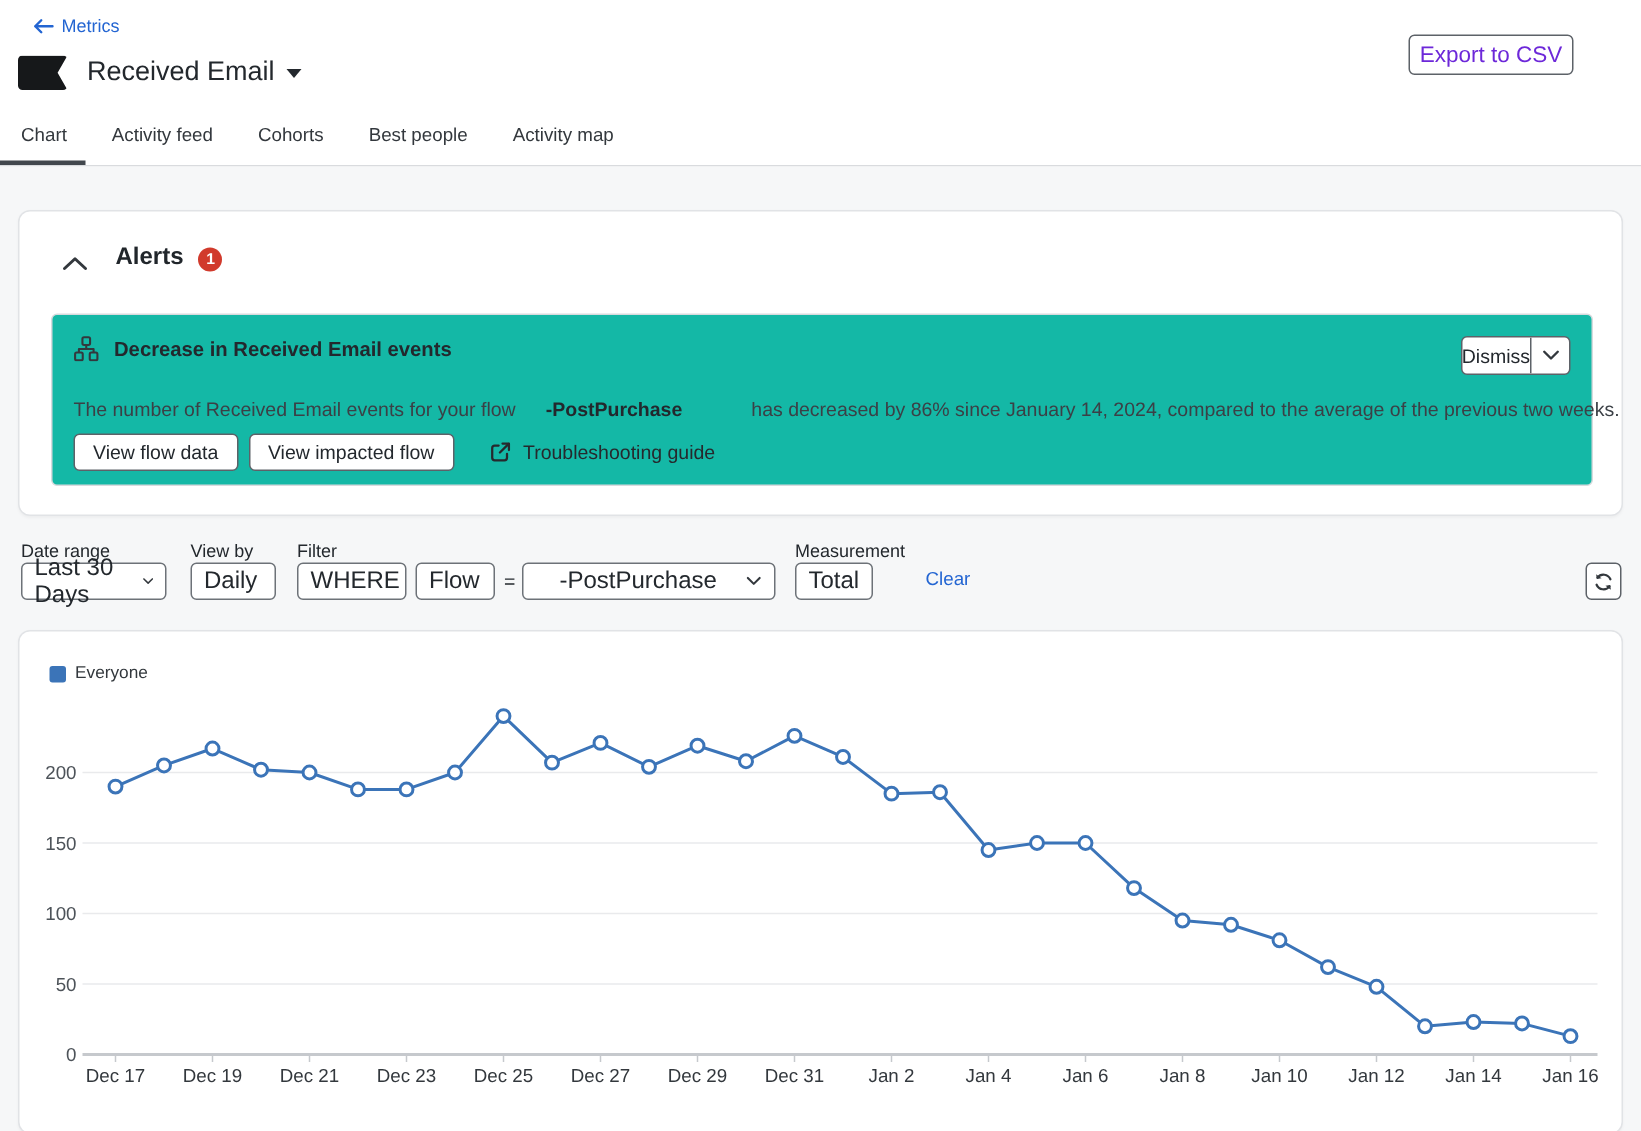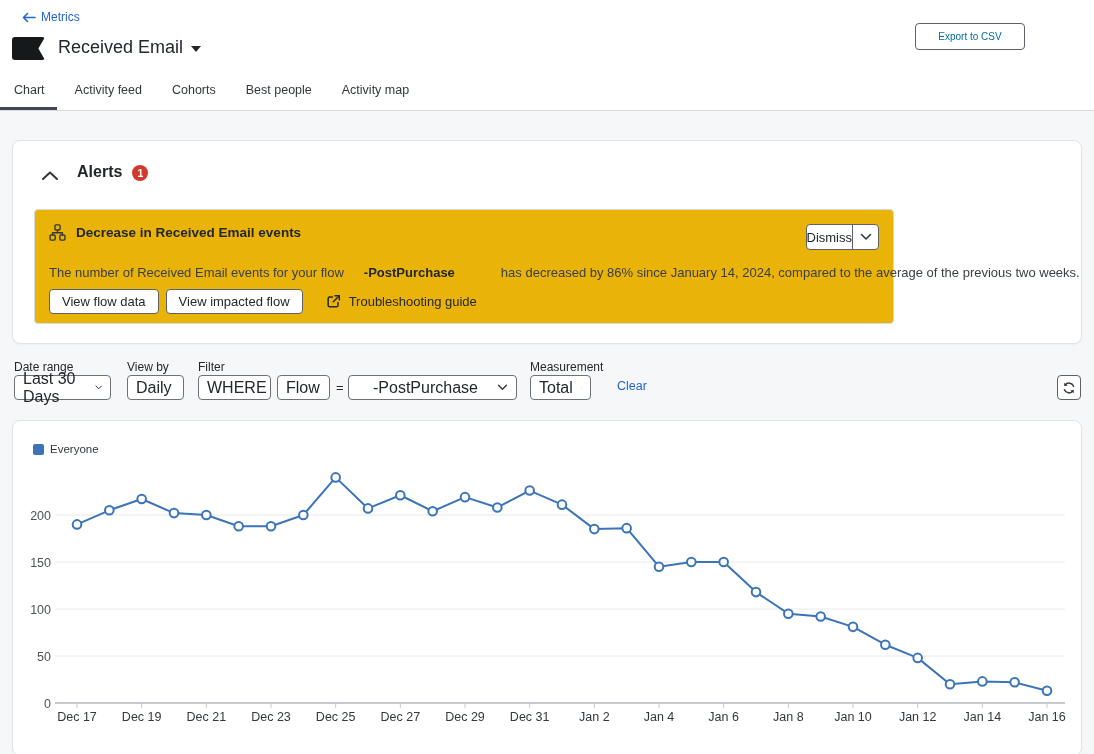--- a/index.html
+++ b/index.html
@@ -9,22 +9,22 @@
 
   
   .back-link { position:absolute; left:22px; top:10px; display:flex; align-items:center; gap:5px;
     color:#2365d2; font-size:12px; cursor:pointer; }
   .logo { position:absolute; left:12px; top:37px; width:33px; height:23px; background:#16181a;
     clip-path:polygon(0 0,100% 0,80% 50%,100% 100%,0 100%); border-radius:3px; }
   .page-title { position:absolute; left:58px; top:37px; font-size:18px; font-weight:500;
     color:#23282d; display:flex; align-items:center; gap:8px; }
   .title-caret { width:0; height:0; border-left:5px solid transparent; border-right:5px solid transparent;
     border-top:6px solid #23282d; margin-top:3px; }
-  .export-btn { position:absolute; left:915px; top:23px; width:110px; height:27px;
-    border:1px solid #5d6268; border-radius:4px; background:#fff; font-size:10px; color:#0369a1;
+  .export-btn { position:absolute; left:939px; top:23px; width:110px; height:27px;
+    border:1px solid #5d6268; border-radius:4px; background:#fff; font-size:15px; color:#6d28d9;
     display:flex; align-items:center; justify-content:center; cursor:pointer; }
 
   .tabs { position:absolute; left:14px; top:83px; display:flex; gap:30px; font-size:12.5px; color:#33383d; }
   .tab { cursor:pointer; padding-bottom:10px; }
   .tab-underline { position:absolute; left:0; top:107px; width:57px; height:3px; background:#42474d; }
   .header-divider { position:absolute; left:0; top:110px; width:1094px; height:1px; background:#d9dbde; }
 
   
   .content-bg { position:absolute; left:0; top:111px; width:1094px; height:643px; background:#f6f7f8; }
 
@@ -32,22 +32,22 @@
     box-shadow:0 1px 2px rgba(0,0,0,0.04); }
   .alerts-card { left:12px; top:140px; width:1070px; height:204px; }
   .chart-card { left:12px; top:420px; width:1070px; height:336px; }
 
   .alerts-header { position:absolute; left:28px; top:22px; display:flex; align-items:flex-end; gap:18px; }
   .alerts-title { font-size:16px; font-weight:bold; color:#21262b; }
   .alerts-badge { width:16px; height:16px; border-radius:50%; background:#d13a2c; color:#fff;
     font-size:10.5px; font-weight:bold; display:flex; align-items:center; justify-content:center; }
   .collapse-btn { display:flex; align-items:center; cursor:pointer; }
 
-  .alert-box { position:absolute; left:21px; top:68px; width:860px; height:115px;
-    border:1px solid #d8dadd; border-radius:4px; background:#eab308; }
+  .alert-box { position:absolute; left:21px; top:68px; width:1028px; height:115px;
+    border:1px solid #d8dadd; border-radius:4px; background:#14b8a6; }
   .alert-title-row { position:absolute; left:14px; top:14px; display:flex; align-items:center; gap:10px; }
   .alert-title { font-size:13.5px; font-weight:bold; color:#23282d; }
   .dismiss-group { position:absolute; right:14px; top:14px; display:flex; height:26px;
     border:1px solid #5d6268; border-radius:4px; overflow:hidden; background:#fff; }
   .dismiss-main { padding:0 0; font-size:13px; display:flex; align-items:center; cursor:pointer; }
   .dismiss-caret { width:26px; border-left:1px solid #5d6268; display:flex; align-items:center;
     justify-content:center; cursor:pointer; }
   .alert-body { position:absolute; left:14px; top:55px; font-size:13px; color:#3b4046; white-space:nowrap; }
   .flow-name { font-weight:bold; color:#23282d; margin:0 46px 0 20px; }
   .alert-actions { position:absolute; left:14px; top:79px; display:flex; align-items:center; gap:7px; }
@@ -191,21 +191,21 @@
   </div>
   <span class="equals">=</span>
   <div class="select" style="left:348px; width:169px; padding-left:24px;">
     <span>-PostPurchase</span>
     <svg width="11" height="7" viewBox="0 0 12 8">
         <path d="M1.5 1.5L6 6l4.5-4.5" stroke="#33383d" stroke-width="1.6" fill="none" stroke-linecap="round" stroke-linejoin="round"></path>
       </svg>
   </div>
 
   <span class="flabel" style="left:530px;">Measurement</span>
-  <div class="select" style="left:530px; width:61px;">
+  <div class="select" style="left:530px; width:52px;">
     <span>Total</span>
     <svg width="11" height="7" viewBox="0 0 12 8">
         <path d="M1.5 1.5L6 6l4.5-4.5" stroke="#33383d" stroke-width="1.6" fill="none" stroke-linecap="round" stroke-linejoin="round"></path>
       </svg>
   </div>
 
   <span class="clear-link">Clear</span>
 
   <div class="refresh-btn">
     <svg width="14" height="14" viewBox="0 0 14 14">

